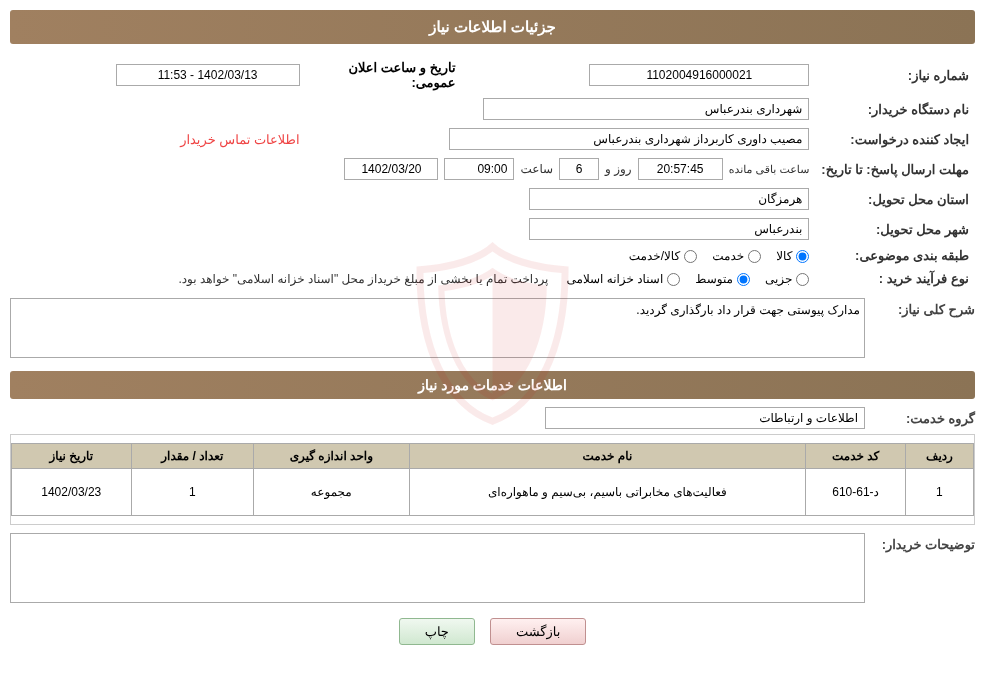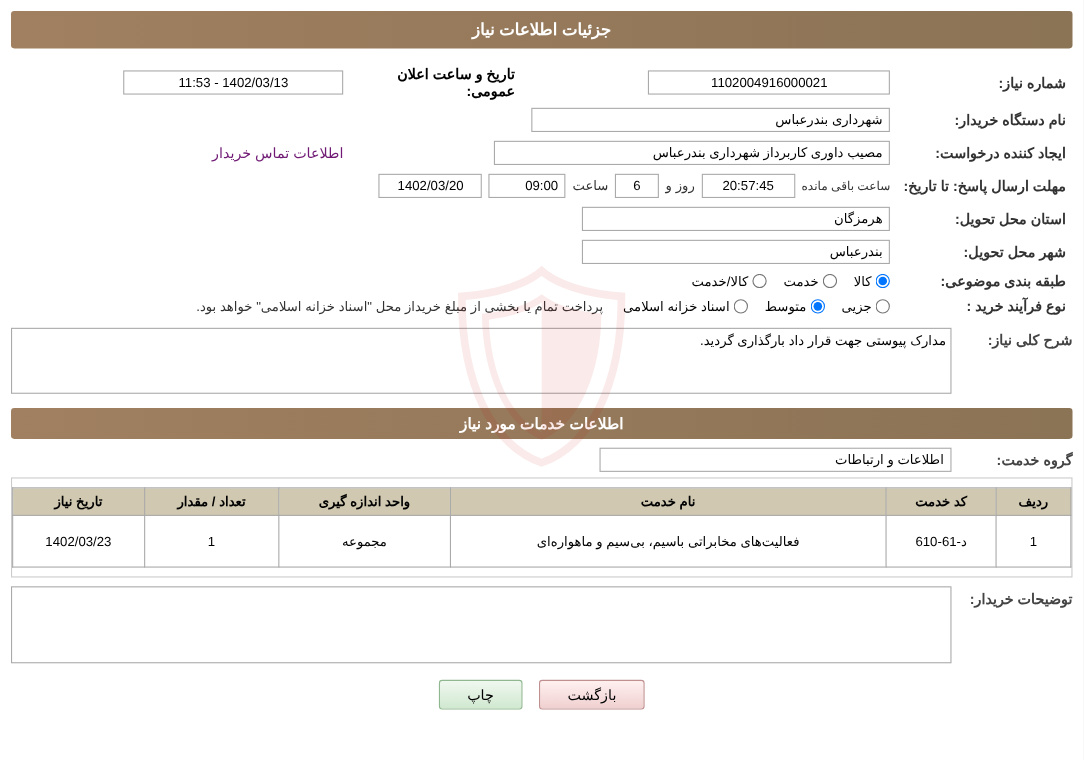--- a/index.html
+++ b/index.html
@@ -47,21 +47,21 @@
     }
     .input-box {
       border: 1px solid #aaa;
       background: #fff;
       padding: 3px 6px;
       font-size: 12px;
       font-family: Tahoma, Arial, sans-serif;
       direction: rtl;
     }
     .link-blue {
-      color: #701a75;
+      color: #ef4444;
       text-decoration: none;
       cursor: pointer;
       margin-top: 44px;
     }
     .date-row {
       display: flex;
       align-items: center;
       gap: 6px;
       direction: rtl;
     }
@@ -74,21 +74,21 @@
       color: #333;
     }
     .radio-group {
       display: flex;
       gap: 15px;
       direction: rtl;
       align-items: center;
     }
     .radio-item {
       display: flex;
-      align-items: flex-start;
+      align-items: flex-end;
       gap: 4px;
     }
     .radio-item label {
       font-size: 12px;
     }
     .purchase-note {
       font-size: 12px;
       color: #333;
       margin-right: 10px;
     }
@@ -217,21 +217,21 @@
     <table class="info-table">
 
       <tbody>
           <tr>
         <td class="label-cell">شماره نیاز:</td>
         <td class="value-cell">
           <span class="input-box" style="display:inline-block; width:220px; text-align:center;">1102004916000021</span>
         </td>
         <td style="width:160px; text-align:right; font-weight:bold; padding-right:10px;">تاریخ و ساعت اعلان عمومی:</td>
         <td>
-          <span class="input-box" style="display:inline-block; width:200px; text-align:center;">1402/03/13 - 11:53</span>
+          <span class="input-box" style="display:inline-block; width:184px; text-align:center;">1402/03/13 - 11:53</span>
         </td>
       </tr>
 
       <tr>
         <td class="label-cell">نام دستگاه خریدار:</td>
         <td class="value-cell" colspan="3">
           <span class="input-box" style="display:inline-block; width:326px;">شهرداری بندرعباس</span>
         </td>
       </tr>
 

